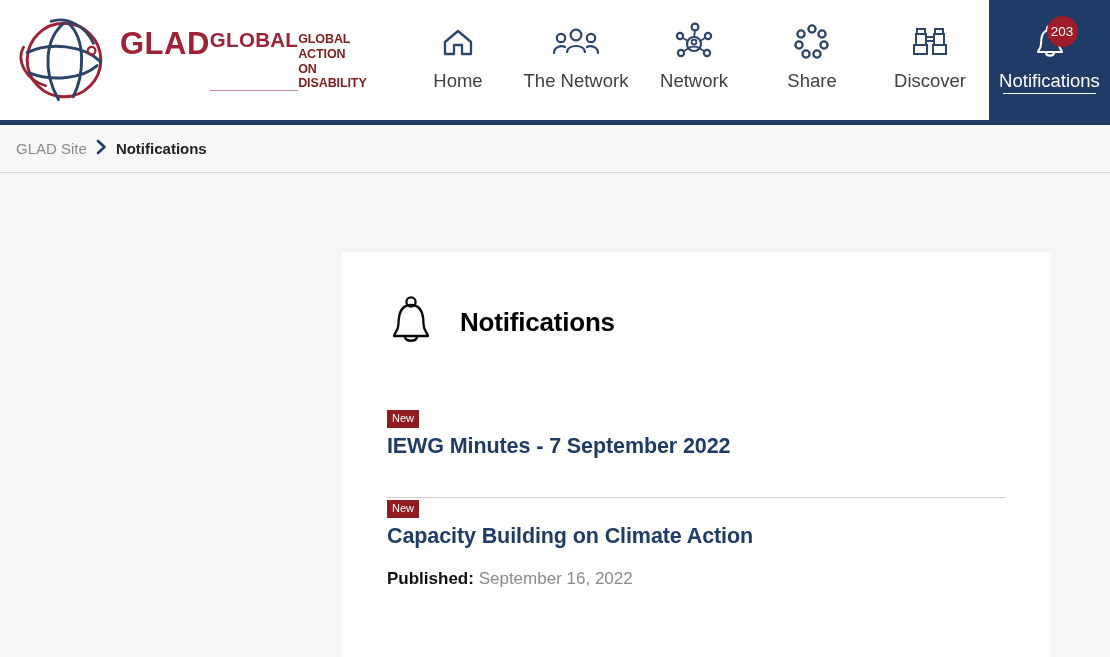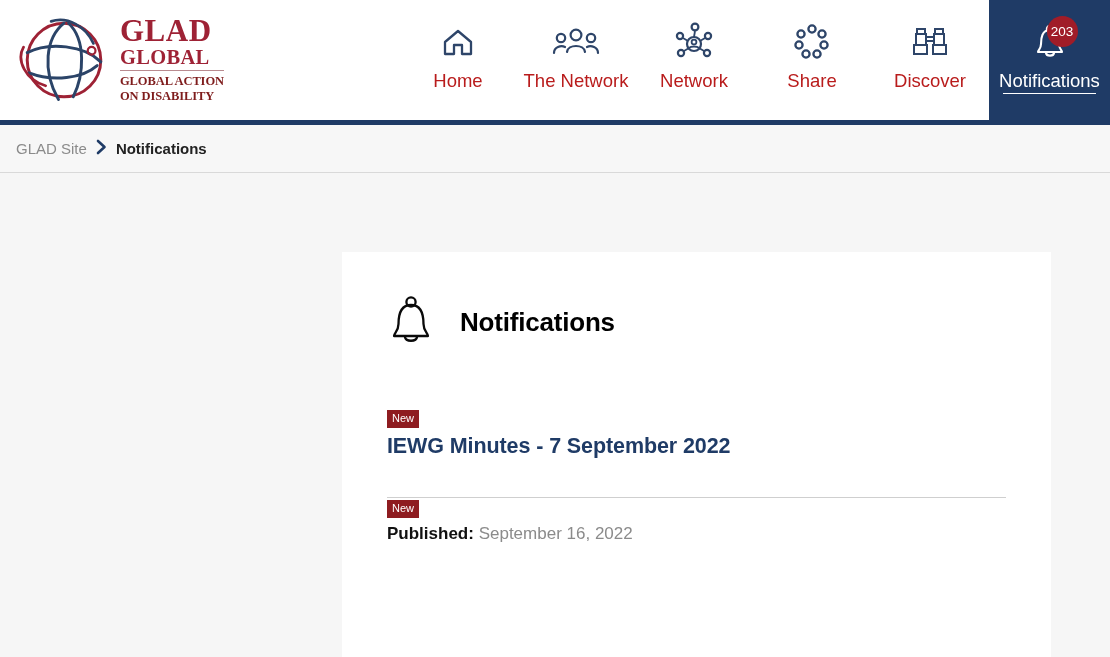--- a/index.html
+++ b/index.html
@@ -23,21 +23,21 @@
   }
 
   .logo-block {
     display: flex;
     align-items: center;
     padding-left: 18px;
     gap: 10px;
     width: 360px;
   }
   .logo-mark { width: 92px; height: 94px; flex: none; }
-  .logo-text { display: flex; flex-direction: column; line-height: 1; font-family: Liberation Serif, serif; }
+  .logo-text { display: flex; flex-direction: row; line-height: 1; }
   .logo-glad {
     font-size: 31px;
     font-weight: bold;
     color: #9e2235;
     letter-spacing: 0.5px;
     line-height: 0.97;
   }
   .logo-network {
     font-size: 20.5px;
     font-weight: bold;
@@ -76,21 +76,21 @@
   .nav-icon {
     height: 42px;
     display: flex;
     align-items: center;
     justify-content: center;
     position: relative;
   }
   .nav-label {
     margin-top: 7px;
     font-size: 18.5px;
-    color: #b91c1c;
+    color: #404040;
     white-space: nowrap;
   }
   .nav-item.active {
     background: #1f3b66;
     width: 121px;
   }
   .nav-item.active .nav-label { color: #ffffff; }
   .nav-underline {
     position: absolute;
     left: 14px;
@@ -325,20 +325,21 @@
 
     <div class="notif">
       <div><span class="new-badge">New</span></div>
       <div class="notif-title">IEWG Minutes - 7 September 2022</div>
     </div>
 
     <div class="divider"></div>
 
     <div class="notif">
       <div><span class="new-badge">New</span></div>
+      <div class="notif-title">Capacity Building on Climate Action</div>
       <div class="notif-meta">
         <b>Published:</b>
         <span>September 16, 2022</span>
       </div>
     </div>
 
   </div>
 </div>
 
 </body></html>

